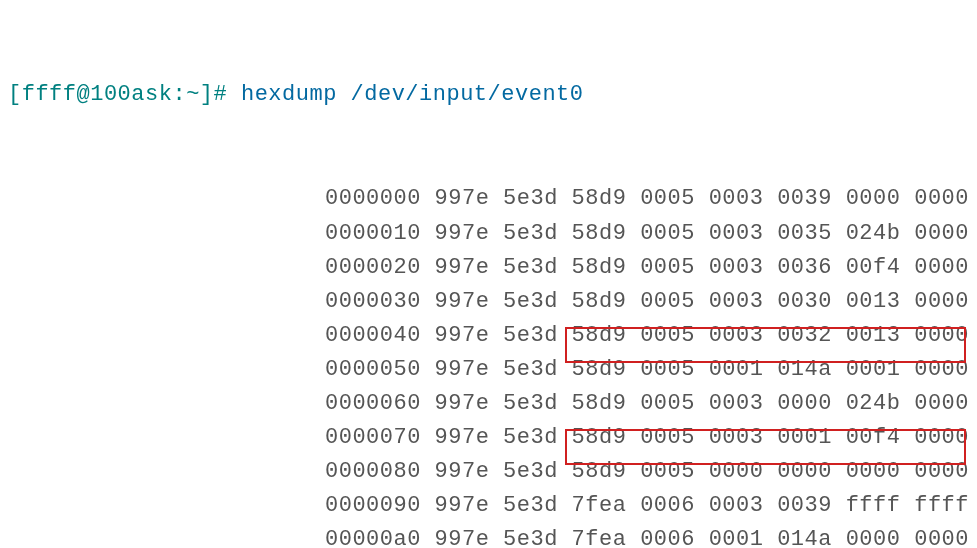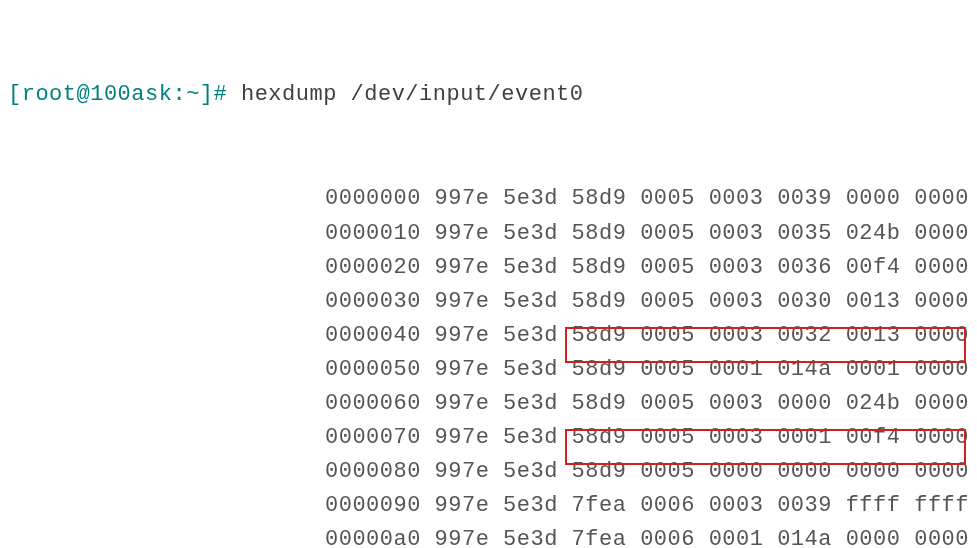--- a/index.html
+++ b/index.html
@@ -21,21 +21,21 @@
       white-space: pre;
       letter-spacing: 0.5px;
     }
     .prompt-line {
       margin-bottom: 2px;
     }
     .prompt {
       color: #008080;
     }
     .command {
-      color: #404040;
+      color: #0369a1;
     }
     .hex-line {
       color: #555555;
       text-align: right;
     }
     .highlight-box {
       position: absolute;
       border: 2px solid #d02020;
       pointer-events: none;
     }
@@ -49,17 +49,17 @@
       left: 557px;
       top: 419px;
       width: 401px;
       height: 36px;
     }
   </style>
 </head>
 <body>
 
 <div class="terminal">
-  <div class="prompt-line"><span class="prompt">[root@100ask:~]#</span> <span class="command">hexdump /dev/input/event0</span></div>
+  <div class="prompt-line"><span class="prompt">[ffff@100ask:~]#</span> <span class="command">hexdump /dev/input/event0</span></div>
   <div id="hex-lines"><div class="hex-line">0000000 997e 5e3d 58d9 0005 0003 0039 0000 0000</div><div class="hex-line">0000010 997e 5e3d 58d9 0005 0003 0035 024b 0000</div><div class="hex-line">0000020 997e 5e3d 58d9 0005 0003 0036 00f4 0000</div><div class="hex-line">0000030 997e 5e3d 58d9 0005 0003 0030 0013 0000</div><div class="hex-line">0000040 997e 5e3d 58d9 0005 0003 0032 0013 0000</div><div class="hex-line">0000050 997e 5e3d 58d9 0005 0001 014a 0001 0000</div><div class="hex-line">0000060 997e 5e3d 58d9 0005 0003 0000 024b 0000</div><div class="hex-line">0000070 997e 5e3d 58d9 0005 0003 0001 00f4 0000</div><div class="hex-line">0000080 997e 5e3d 58d9 0005 0000 0000 0000 0000</div><div class="hex-line">0000090 997e 5e3d 7fea 0006 0003 0039 ffff ffff</div><div class="hex-line">00000a0 997e 5e3d 7fea 0006 0001 014a 0000 0000</div></div>
   <div class="highlight-box box1"></div>
   <div class="highlight-box box2"></div>
 </div>
 
 </body></html>

